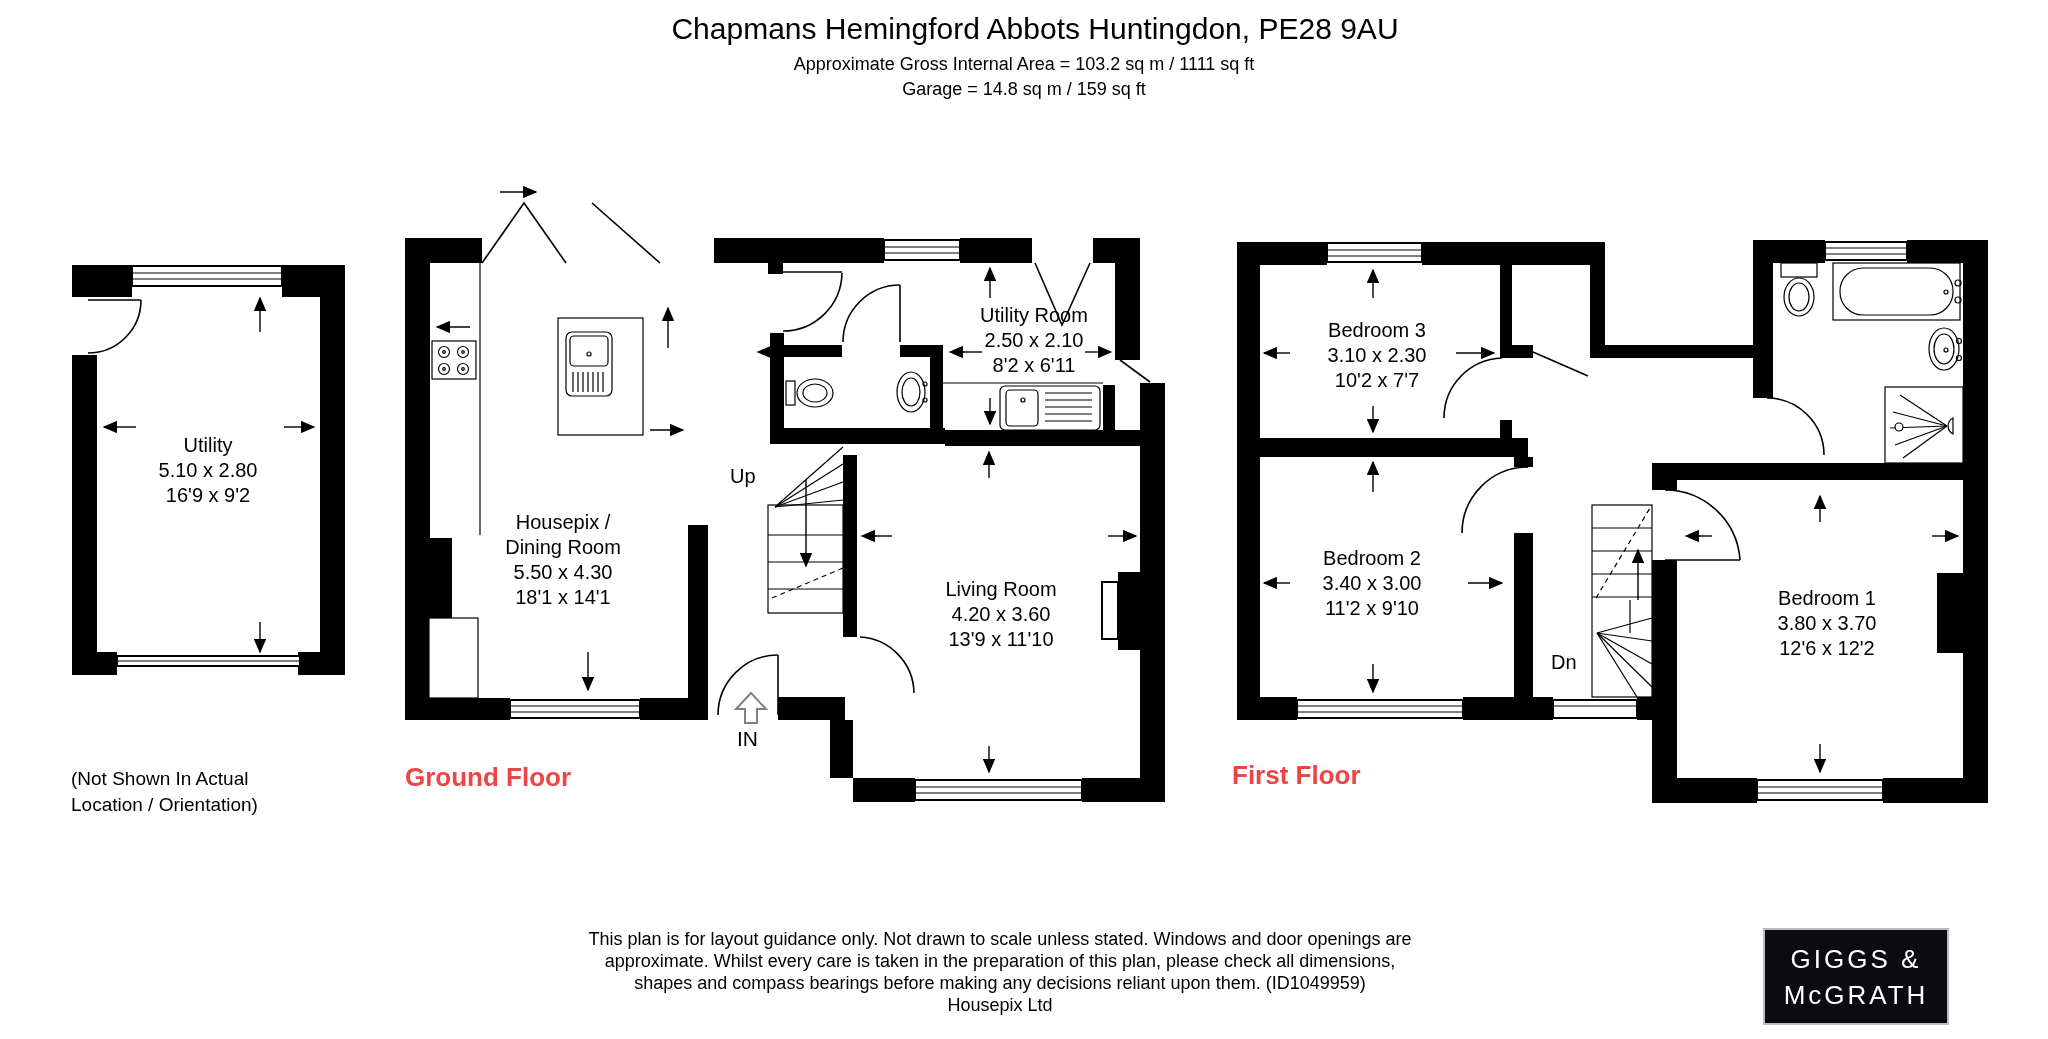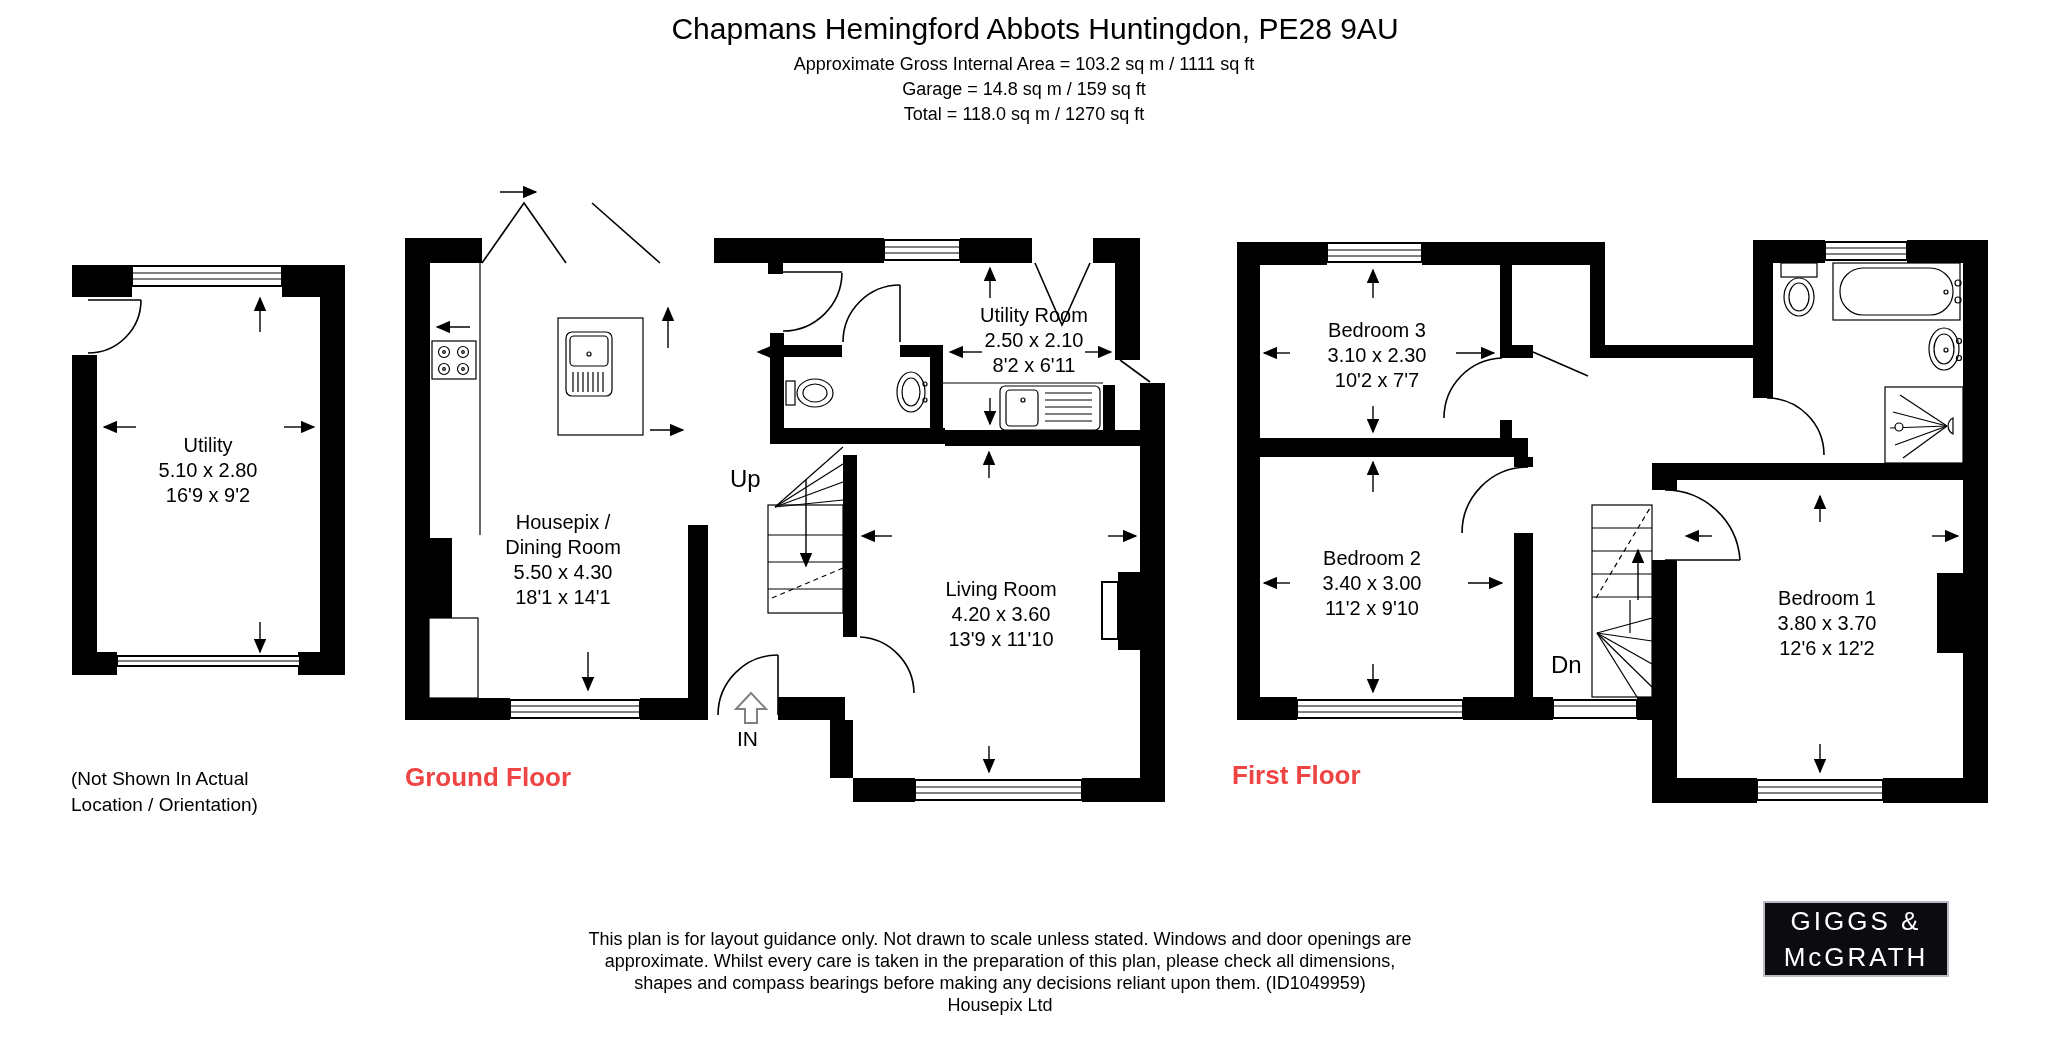--- a/index.html
+++ b/index.html
@@ -6,30 +6,30 @@
   #page{position:relative;width:2048px;height:1039px;background:#ffffff;overflow:hidden;
         font-family:"Liberation Sans", sans-serif;color:#000;}
   #plan-svg{position:absolute;left:0;top:0;}
   .wall{fill:#000;}
   .thin{fill:none;stroke:#000;stroke-width:1.6;}
   .thin2{fill:none;stroke:#000;stroke-width:1.2;}
   .win{fill:#fff;stroke:#000;stroke-width:2;}
   .dim{stroke:#000;stroke-width:1.4;fill:none;}
   .dash{stroke-dasharray:5 4;}
   .room-label{position:absolute;text-align:center;font-size:20px;line-height:25px;color:#000;width:220px;}
-  .small-label{position:absolute;font-size:24px;color:#000;}
+  .small-label{position:absolute;font-size:20px;color:#000;}
   .floor-title{position:absolute;font-size:26px;font-weight:bold;color:#ef4444;}
   #header-title{position:absolute;left:0;top:12px;width:2048px;text-align:center;
                 font-size:30px;font-weight:normal;margin-left:11px;}
   #header-sub{position:absolute;left:0;top:52px;width:2048px;text-align:center;
               font-size:18px;line-height:25px;}
   #garage-note{position:absolute;left:71px;top:766px;font-size:19px;line-height:26px;}
   #footer{position:absolute;left:575px;top:928px;width:850px;text-align:center;
           font-size:18px;line-height:22px;}
-  #logo{position:absolute;left:1763px;top:901px;width:186px;height:76px;
+  #logo{position:absolute;left:1763px;top:928px;width:186px;height:97px;
         background:#0b0b10;border:2px solid #b9bcc4;box-sizing:border-box;
         display:flex;flex-direction:column;align-items:center;justify-content:center;}
   #logo span{color:#fff;font-size:26px;letter-spacing:3px;line-height:36px;white-space:nowrap;}
 </style>
 </head>
 <body>
 
 <div id="page">
 
 <svg id="plan-svg" width="2048" height="1039" viewBox="0 0 2048 1039">
@@ -319,21 +319,20 @@
       <path marker-end="url(#ah)" d="M1932,536 L1958,536"></path>
       <path marker-end="url(#ah)" d="M1638,600 L1638,550"></path>
     </g>
   </g>
 </svg>
 
   <div id="header-title">Chapmans Hemingford Abbots Huntingdon, PE28 9AU</div>
   <div id="header-sub">
     <div>Approximate Gross Internal Area = 103.2 sq m / 1111 sq ft</div>
     <div>Garage = 14.8 sq m / 159 sq ft</div>
-    <div>Total = 118.0 sq m / 1270 sq ft</div>
   </div>
 
   <div class="room-label" style="left:98px;top:433px;">
     <div>Utility</div>
     <div>5.10 x 2.80</div>
     <div>16'9 x 9'2</div>
   </div>
   <div id="garage-note">
     <div>(Not Shown In Actual</div>
     <div>Location / Orientation)</div>

